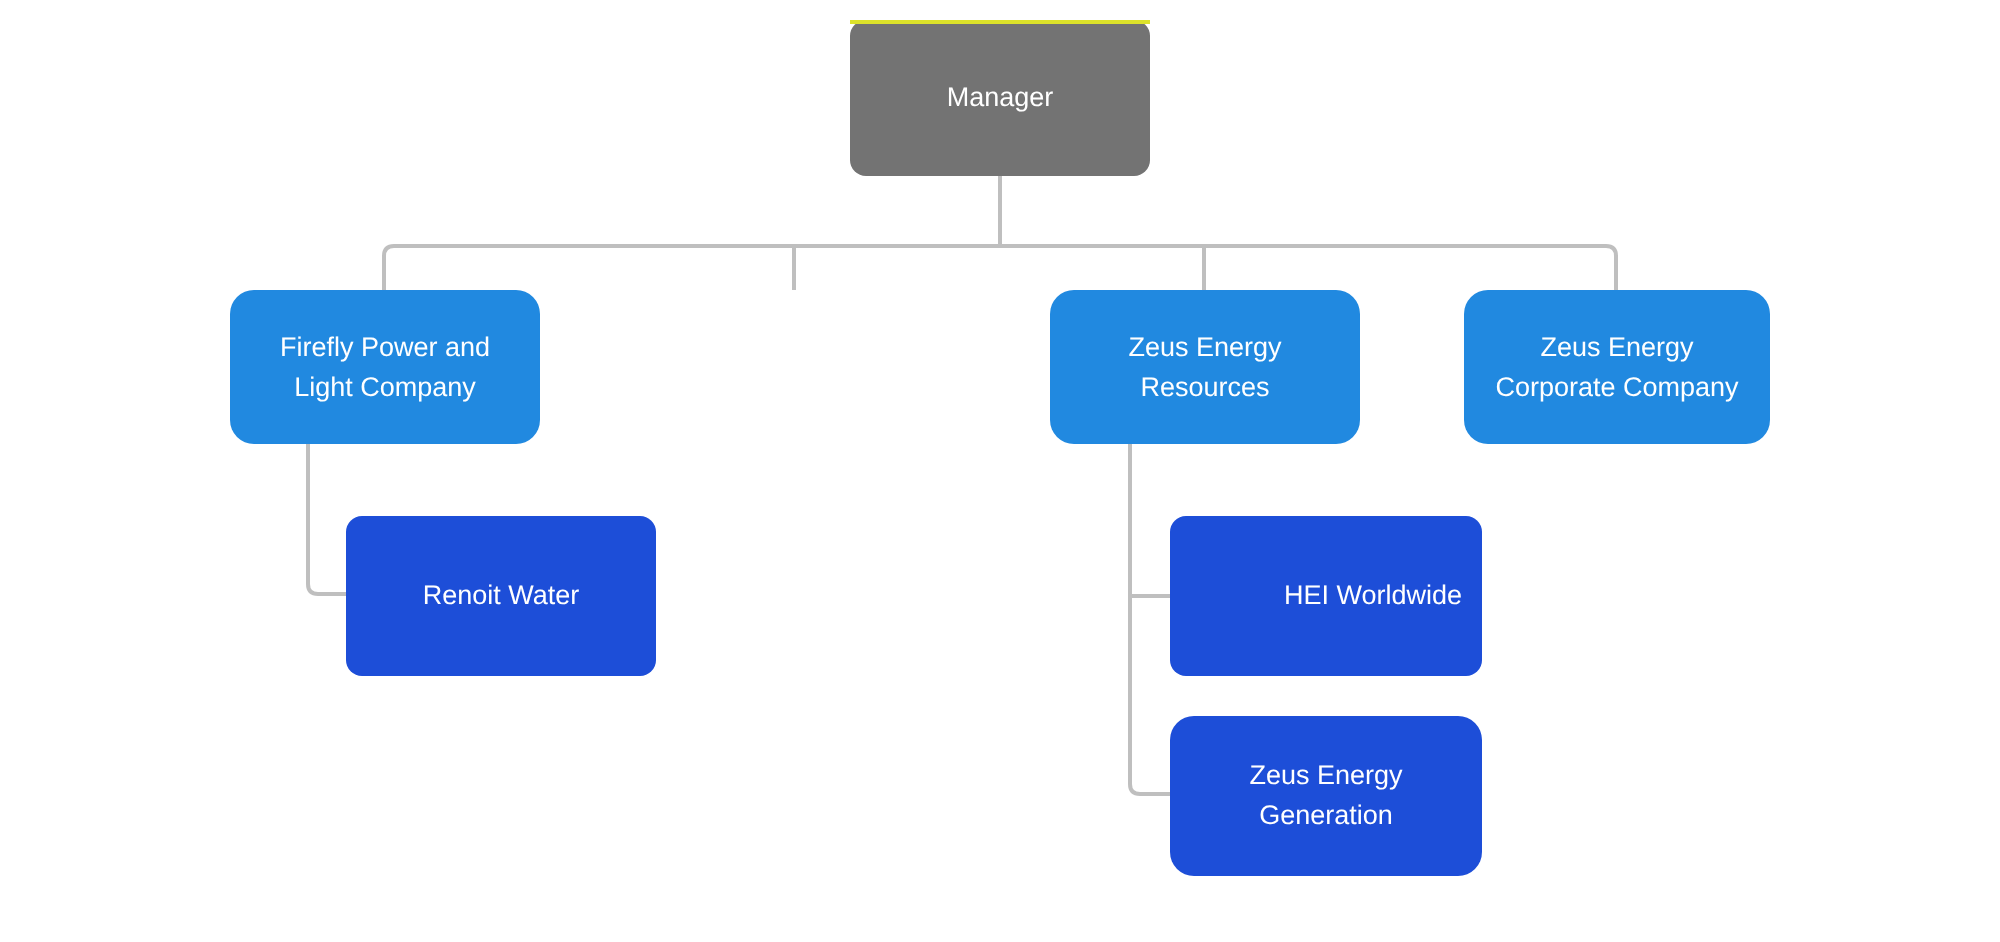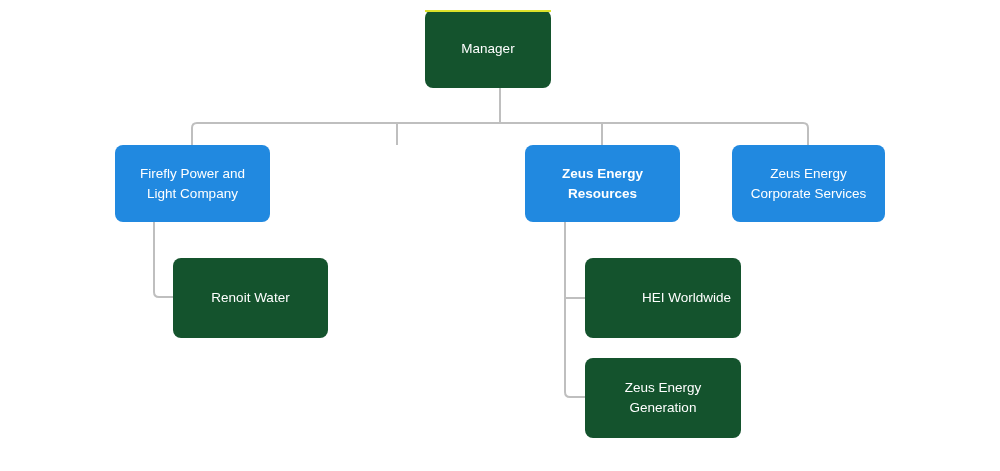--- a/index.html
+++ b/index.html
@@ -31,38 +31,38 @@
     line-height: 1.45;
     display: flex;
     align-items: center;
     justify-content: center;
     text-align: center;
     padding: 0 10px;
     box-sizing: border-box;
     cursor: pointer;
   }
   .node-root {
-    background: #14532d;
-    left: 425px; top: 10px; width: 126px; height: 78px;
+    background: #737373;
+    left: 425px; top: 10px; width: 150px; height: 78px;
   }
   .root-highlight {
     position: absolute;
     top: 0; left: 0; right: 0;
     height: 2px;
     background: #dce22a;
   }
-  .node-l2 { background: #2189e0; top: 145px; height: 77px; }
+  .node-l2 { background: #2189e0; top: 145px; height: 77px; border-radius: 12px; }
   .node-firefly        { left: 115px; width: 155px; }
   .node-skyway         { left: 320px; width: 155px; }
-  .node-zeus-resources { left: 525px; width: 155px; font-weight: bold; }
+  .node-zeus-resources { left: 525px; width: 155px; }
   .node-zeus-corporate { left: 732px; width: 153px; }
-  .node-l3 { background: #14532d; height: 80px; }
+  .node-l3 { background: #1d4ed8; height: 80px; }
   .node-renoit          { left: 173px; top: 258px; width: 155px; }
   .node-hei             { left: 585px; top: 258px; width: 156px; justify-content: flex-end; }
-  .node-zeus-generation { left: 585px; top: 358px; width: 156px; }
+  .node-zeus-generation { left: 585px; top: 358px; width: 156px; border-radius: 12px; }
   .label { pointer-events: none; }
 </style>
 </head>
 <body>
 
 <div class="canvas">
 
   <svg class="connectors" viewBox="0 0 1000 471" xmlns="http://www.w3.org/2000/svg">
     <g fill="none" stroke="#bfbfbf" stroke-width="2">
 
@@ -88,21 +88,21 @@
   <div class="node node-l2 node-firefly">
     <span class="label">Firefly Power and Light Company</span>
   </div>
 
 
   <div class="node node-l2 node-zeus-resources">
     <span class="label">Zeus Energy Resources</span>
   </div>
 
   <div class="node node-l2 node-zeus-corporate">
-    <span class="label">Zeus Energy Corporate Services</span>
+    <span class="label">Zeus Energy Corporate Company</span>
   </div>
 
   <div class="node node-l3 node-renoit">
     <span class="label">Renoit Water</span>
   </div>
 
   <div class="node node-l3 node-hei">
     <span class="label">HEI Worldwide</span>
   </div>
 

